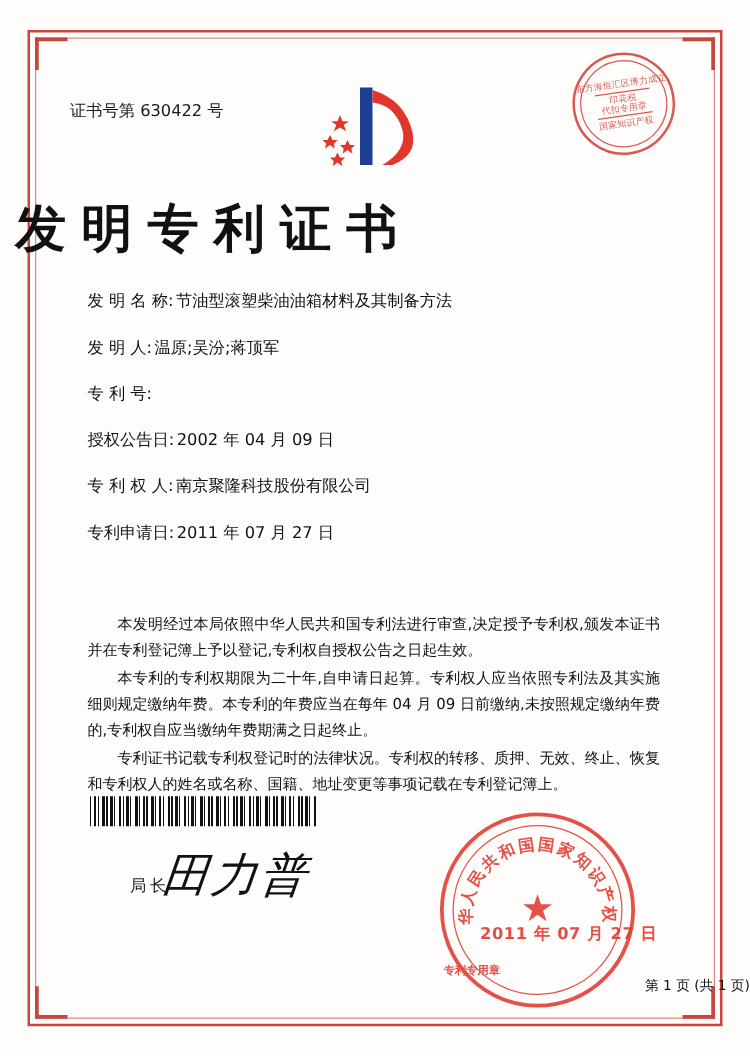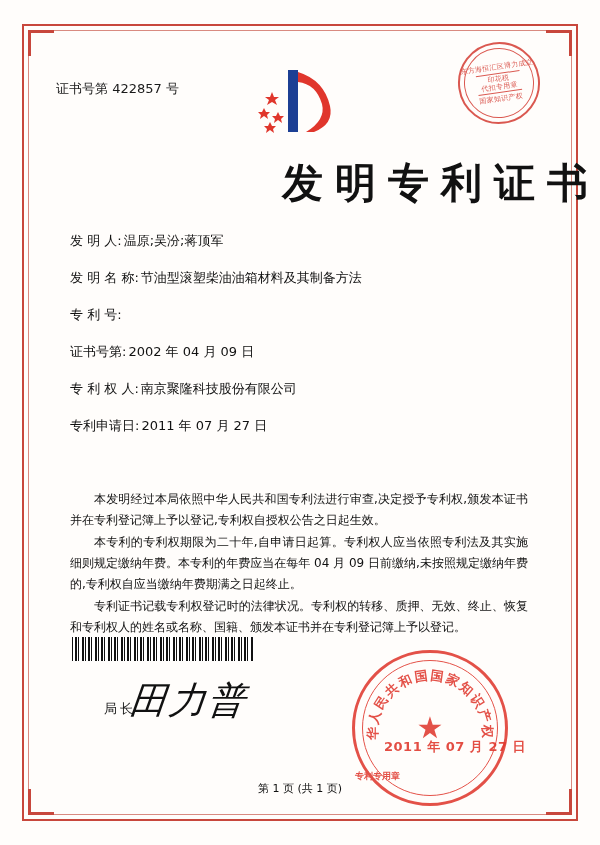--- a/index.html
+++ b/index.html
@@ -86,21 +86,21 @@
   .logo {
     position: absolute;
     left: 252px; top: 62px;
     width: 96px; height: 78px;
   }
 
   
   .cert-title {
     position: absolute;
     left: 0; right: 0; top: 156px;
-    text-align: right;
+    text-align: left;
     font-family: "DejaVu Serif", "Liberation Serif", serif;
     font-size: 41px;
     font-weight: bold;
     letter-spacing: 12px;
     text-indent: 12px;
     color: #111;
   }
 
   
   .fields {
@@ -219,21 +219,21 @@
     color: #e03a30;
     letter-spacing: .5px;
     font-weight: bold;
     opacity: .9;
   }
 
   
   .footer {
     position: absolute;
     left: 0; right: 0; top: 781px;
-    text-align: center;
+    text-align: right;
     font-size: 11px;
     color: #111;
   }
 </style>
 </head>
 <body>
 
 <div class="page">
 
   <div class="border-outer"></div>
@@ -246,66 +246,66 @@
   <div class="seal-top">
     <div class="ring"></div>
     <span>东方海恒汇区博力成立</span>
     <div class="mid">
       <span>印花税</span>
       <span>代扣专用章</span>
     </div>
     <span>国家知识产权</span>
   </div>
 
-  <div style="position:absolute;left:56px;top:80px;font-size:13px;">证书号第 422857 号</div>
+  <div style="position:absolute;left:56px;top:80px;font-size:13px;">证书号第 630422 号</div>
 
   <div class="logo">
     <svg viewBox="0 0 96 78" width="96" height="78" aria-hidden="true">
       <path d="M36 8 L46 8 L46 70 L36 70 Z" fill="#1c3f94"></path>
       <path d="M46 10 Q72 18 78 44 Q82 62 62 70 L54 70 Q74 58 70 42 Q64 22 46 20 Z" fill="#e0362c"></path>
       <path d="M50 24 Q68 30 70 46 Q71 58 58 66 L52 66 Q66 56 64 44 Q61 32 50 30 Z" fill="#1c3f94" opacity="0.0"></path>
       <polygon points="20,30 22,35 27,35 23,38 25,43 20,40 15,43 17,38 13,35 18,35" fill="#e0362c"></polygon>
       <polygon points="12,46 14,50 18,50 15,53 16,57 12,54 8,57 9,53 6,50 10,50" fill="#e0362c"></polygon>
       <polygon points="26,50 28,54 32,54 29,57 30,61 26,58 22,61 23,57 20,54 24,54" fill="#e0362c"></polygon>
       <polygon points="18,60 20,64 24,64 21,67 22,71 18,68 14,71 15,67 12,64 16,64" fill="#e0362c"></polygon>
     </svg>
   </div>
 
   <div class="cert-title">发明专利证书</div>
 
   <div class="fields">
     <div class="field-row">
+      <span class="field-label">发 明 名 称:</span>
+      <span class="field-value">节油型滚塑柴油油箱材料及其制备方法</span>
+    </div>
+    <div class="field-row">
       <span class="field-label">发 明 人:</span>
       <span class="field-value">温原;吴汾;蒋顶军</span>
     </div>
     <div class="field-row">
-      <span class="field-label">发 明 名 称:</span>
-      <span class="field-value">节油型滚塑柴油油箱材料及其制备方法</span>
-    </div>
-    <div class="field-row">
       <span class="field-label">专 利 号:</span>
     </div>
     <div class="field-row">
-      <span class="field-label">证书号第:</span>
+      <span class="field-label">授权公告日:</span>
       <span class="field-value">2002 年 04 月 09 日</span>
     </div>
     <div class="field-row">
       <span class="field-label">专 利 权 人:</span>
       <span class="field-value">南京聚隆科技股份有限公司</span>
     </div>
     <div class="field-row">
       <span class="field-label">专利申请日:</span>
       <span class="field-value">2011 年 07 月 27 日</span>
     </div>
   </div>
 
   <div class="body-text">
     <p>本发明经过本局依照中华人民共和国专利法进行审查,决定授予专利权,颁发本证书并在专利登记簿上予以登记,专利权自授权公告之日起生效。</p>
     <p>本专利的专利权期限为二十年,自申请日起算。专利权人应当依照专利法及其实施细则规定缴纳年费。本专利的年费应当在每年 04 月 09 日前缴纳,未按照规定缴纳年费的,专利权自应当缴纳年费期满之日起终止。</p>
-    <p>专利证书记载专利权登记时的法律状况。专利权的转移、质押、无效、终止、恢复和专利权人的姓名或名称、国籍、颁发本证书并在专利登记簿上予以登记。</p>
+    <p>专利证书记载专利权登记时的法律状况。专利权的转移、质押、无效、终止、恢复和专利权人的姓名或名称、国籍、地址变更等事项记载在专利登记簿上。</p>
   </div>
 
   <div class="barcode"></div>
 
   <div class="sig-label">局长</div>
   <div class="sig-name">田力普</div>
 
   <div class="seal-main">
     <div class="inner-ring"></div>
     <svg class="arc-text" viewBox="0 0 150 150">

